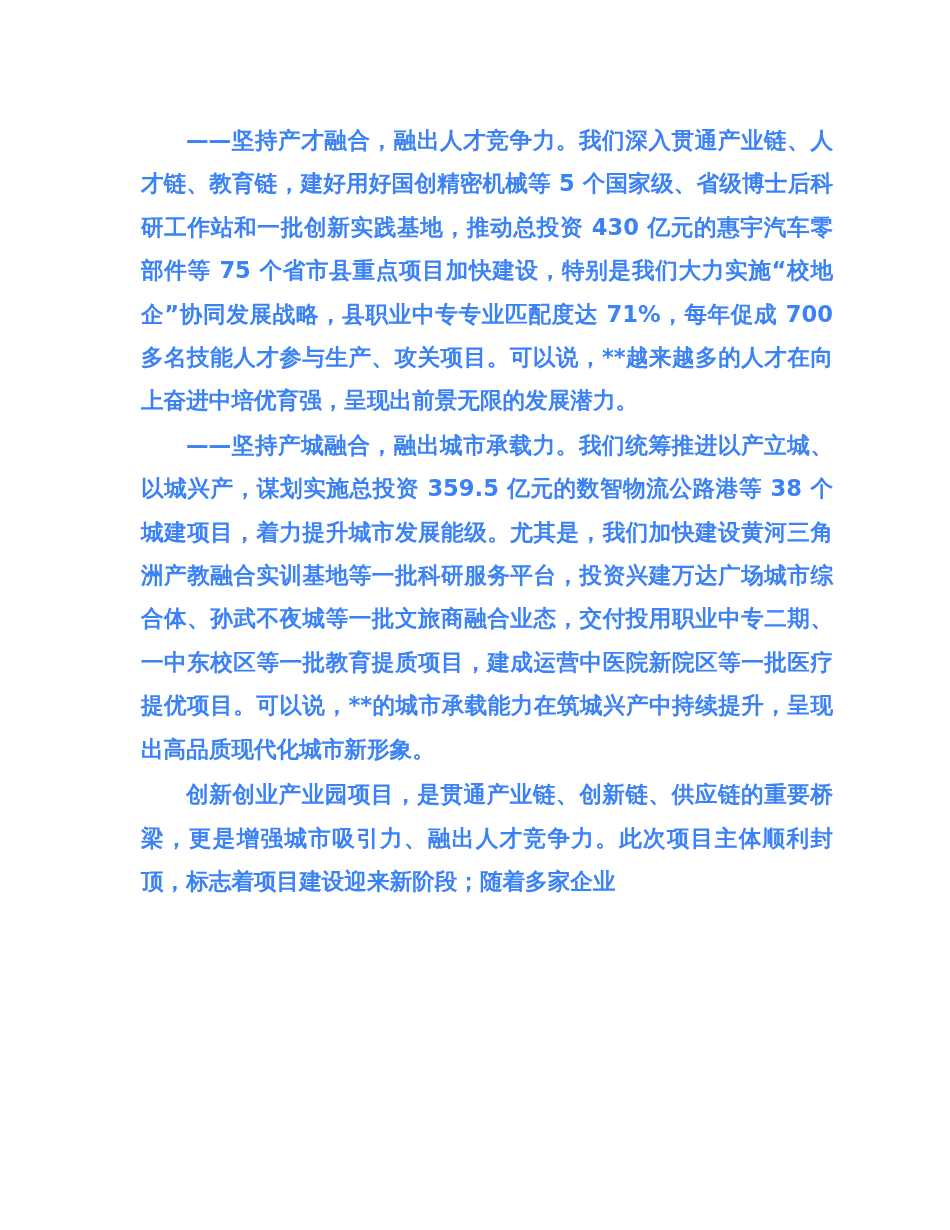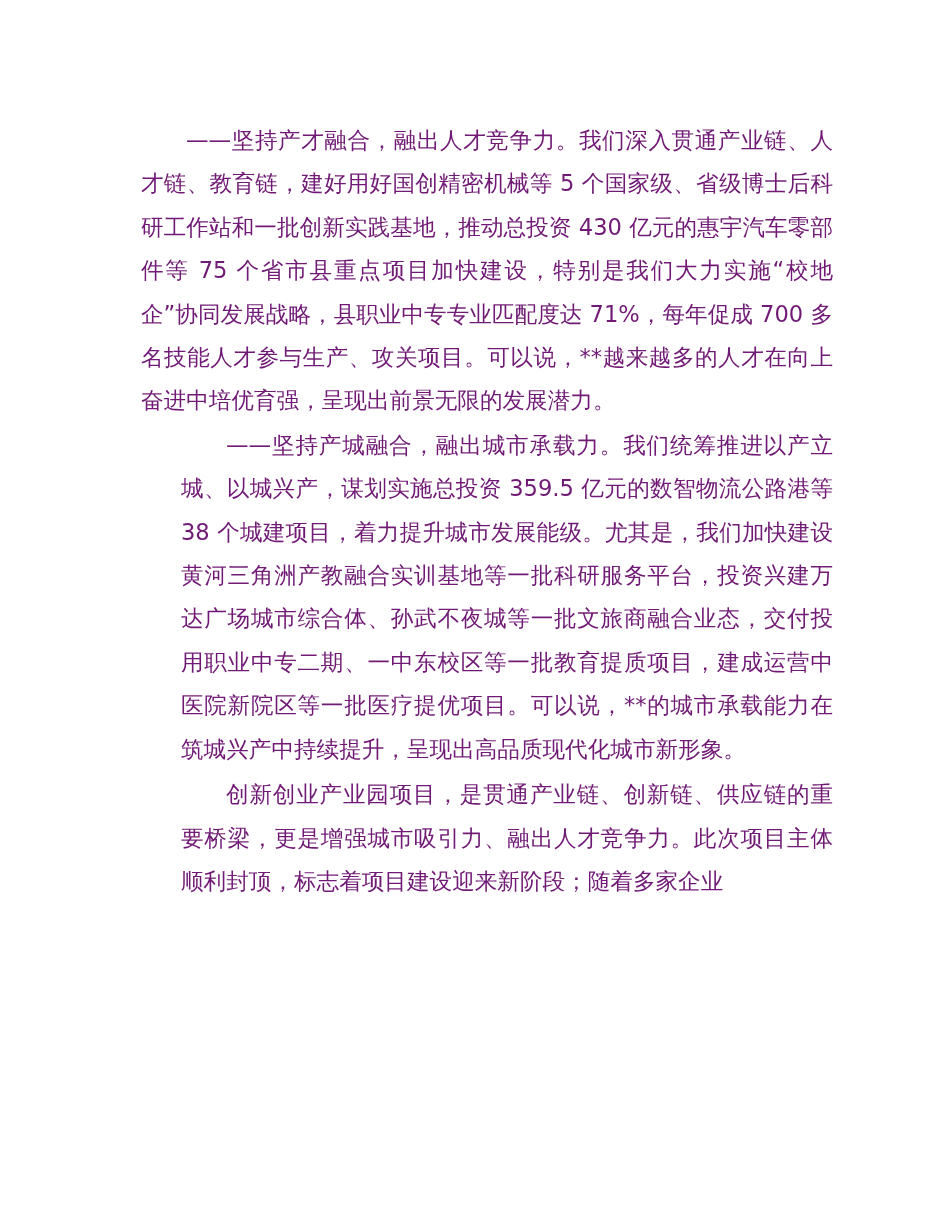--- a/index.html
+++ b/index.html
@@ -1,24 +1,24 @@
 <!DOCTYPE html>
 <html><head>
 <meta charset="utf-8">
 <style>
   html, body { margin: 0; padding: 0; background: #ffffff; }
   body { width: 950px; height: 1230px; position: relative; overflow: hidden; }
   .page {
     position: absolute; left: 141px; top: 119px; width: 692px;
     font-family: "DejaVu Sans", sans-serif;
-    font-size: 22.6px; line-height: 43.4px; color: #701a75;
-    text-align: justify; text-justify: inter-character;
+    font-size: 22.6px; line-height: 43.4px; color: #3b82f6;
+    text-align: justify; text-justify: inter-character; font-weight: bold;
   }
   .para { margin: 0 0 0 0; text-indent: 45px; }
-  .para + .para { margin-top: 1px; margin-left: 40px; }
+  .para + .para { margin-top: 1px; }
   .para.p3 { margin-top: 2px; }
 </style>
 </head>
 <body>
 
 <div class="page">
   <p class="para p1">——坚持产才融合，融出人才竞争力。我们深入贯通产业链、人才链、教育链，建好用好国创精密机械等 5 个国家级、省级博士后科研工作站和一批创新实践基地，推动总投资 430 亿元的惠宇汽车零部件等 75 个省市县重点项目加快建设，特别是我们大力实施“校地企”协同发展战略，县职业中专专业匹配度达 71%，每年促成 700 多名技能人才参与生产、攻关项目。可以说，**越来越多的人才在向上奋进中培优育强，呈现出前景无限的发展潜力。</p>
   <p class="para p2">——坚持产城融合，融出城市承载力。我们统筹推进以产立城、以城兴产，谋划实施总投资 359.5 亿元的数智物流公路港等 38 个城建项目，着力提升城市发展能级。尤其是，我们加快建设黄河三角洲产教融合实训基地等一批科研服务平台，投资兴建万达广场城市综合体、孙武不夜城等一批文旅商融合业态，交付投用职业中专二期、一中东校区等一批教育提质项目，建成运营中医院新院区等一批医疗提优项目。可以说，**的城市承载能力在筑城兴产中持续提升，呈现出高品质现代化城市新形象。</p>
   <p class="para p3">创新创业产业园项目，是贯通产业链、创新链、供应链的重要桥梁，更是增强城市吸引力、融出人才竞争力。此次项目主体顺利封顶，标志着项目建设迎来新阶段；随着多家企业</p>
 </div>

